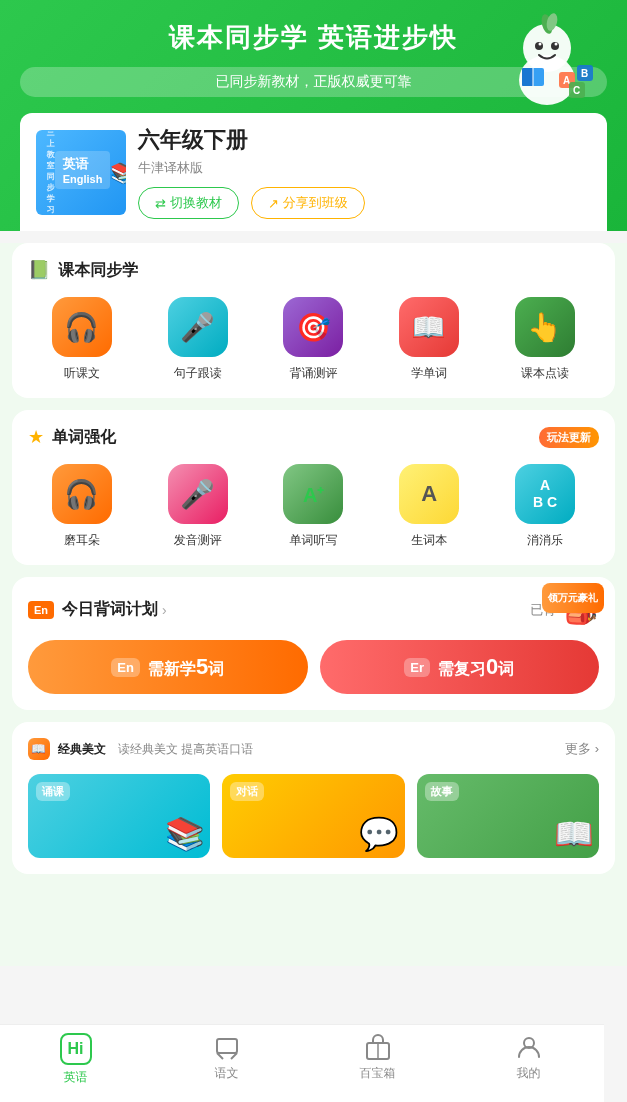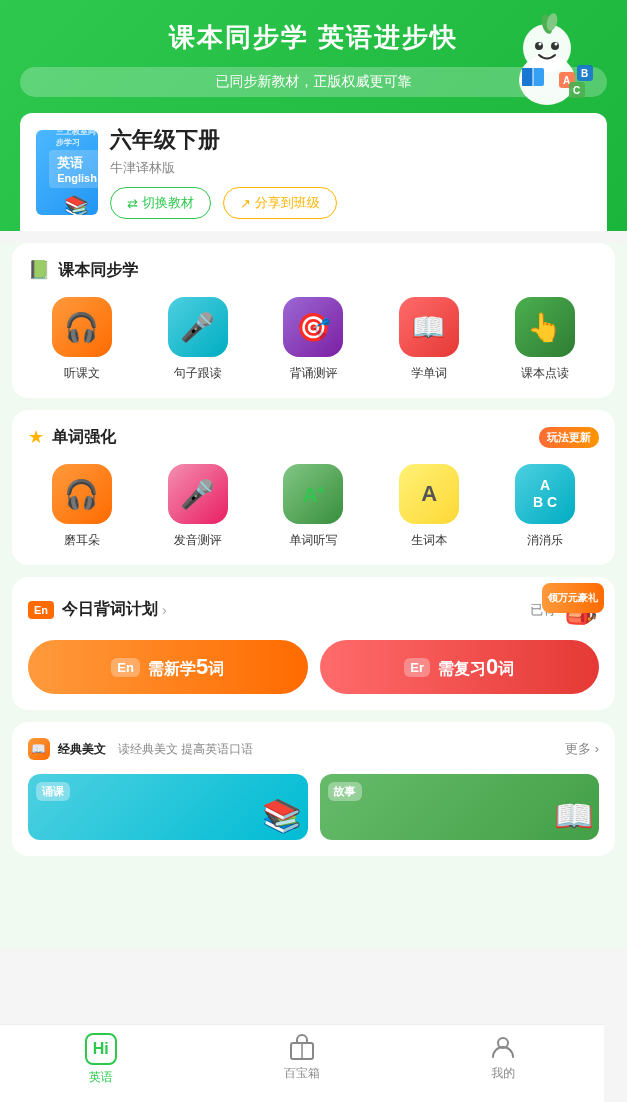--- a/index.html
+++ b/index.html
@@ -48,26 +48,26 @@
     
     .book-card {
       background: white;
       border-radius: 12px 12px 0 0;
       padding: 12px 16px;
       display: flex;
       align-items: center;
       gap: 12px;
     }
     .book-cover {
-      width: 62px;
+      width: 90px;
       height: 85px;
       border-radius: 6px;
       background: linear-gradient(135deg, #4db8ff, #2196f3);
       display: flex;
-      flex-direction: column;
+      flex-direction: row;
       align-items: center;
       justify-content: center;
       font-size: 11px;
       color: white;
       font-weight: bold;
       flex-shrink: 0;
       position: relative;
       overflow: hidden;
       padding-left: 20px;
     }
@@ -307,21 +307,21 @@
     }
     .classic-title { font-size: 12px; font-weight: bold; color: #222; }
     .classic-subtitle { font-size: 12px; color: #888; margin-left: 4px; }
     .classic-more { margin-left: auto; font-size: 13px; color: #888; cursor: pointer; }
     .classic-items {
       display: flex;
       gap: 12px;
     }
     .classic-item {
       flex: 1;
-      height: 66px;
+      height: 84px;
       border-radius: 12px;
       overflow: hidden;
       position: relative;
       cursor: pointer;
     }
     .classic-item-1 { background: linear-gradient(135deg, #4dd0e1, #00bcd4); }
     .classic-item-2 { background: linear-gradient(135deg, #ffcc02, #ff9800); }
     .classic-item-3 { background: linear-gradient(135deg, #66bb6a, #43a047); }
     .classic-label {
       position: absolute;
@@ -554,34 +554,48 @@
       <div class="classic-title-icon">📖</div>
       <span class="classic-title">经典美文</span>
       <span class="classic-subtitle">读经典美文 提高英语口语</span>
       <span class="classic-more">更多 ›</span>
     </div>
     <div class="classic-items" id="classic-items">
         <div class="classic-item classic-item-1">
       <div class="classic-label">诵课</div>
       <div class="classic-emoji">📚</div>
     </div>
+        <div class="classic-item classic-item-2">
+      <div class="classic-label">对话</div>
+      <div class="classic-emoji">💬</div>
+    </div>
         <div class="classic-item classic-item-3">
       <div class="classic-label">故事</div>
       <div class="classic-emoji">📖</div>
     </div>
       </div>
   </div>
 
   <div class="page-bottom-spacer"></div>
 </div>
 
 <div class="bottom-nav">
   <div class="nav-item">
     <div class="nav-icon-box" style="border-color:#2dc84d;color:#2dc84d;">Hi</div>
     <span class="nav-label active">英语</span>
+  </div>
+  <div class="nav-item">
+    <div class="nav-icon">
+      <svg width="28" height="28" viewBox="0 0 28 28" fill="none">
+        <rect x="4" y="6" width="20" height="14" rx="2" stroke="#888" stroke-width="2"></rect>
+        <line x1="4" y1="20" x2="10" y2="26" stroke="#888" stroke-width="2"></line>
+        <line x1="24" y1="20" x2="18" y2="26" stroke="#888" stroke-width="2"></line>
+      </svg>
+    </div>
+    <span class="nav-label">语文</span>
   </div>
   <div class="nav-item">
     <div class="nav-icon">
       <svg width="28" height="28" viewBox="0 0 28 28" fill="none">
         <rect x="3" y="10" width="22" height="16" rx="2" stroke="#888" stroke-width="2"></rect>
         <path d="M9 10V7a5 5 0 0110 0v3" stroke="#888" stroke-width="2"></path>
         <line x1="14" y1="10" x2="14" y2="26" stroke="#888" stroke-width="1.5"></line>
       </svg>
     </div>
     <span class="nav-label">百宝箱</span>

